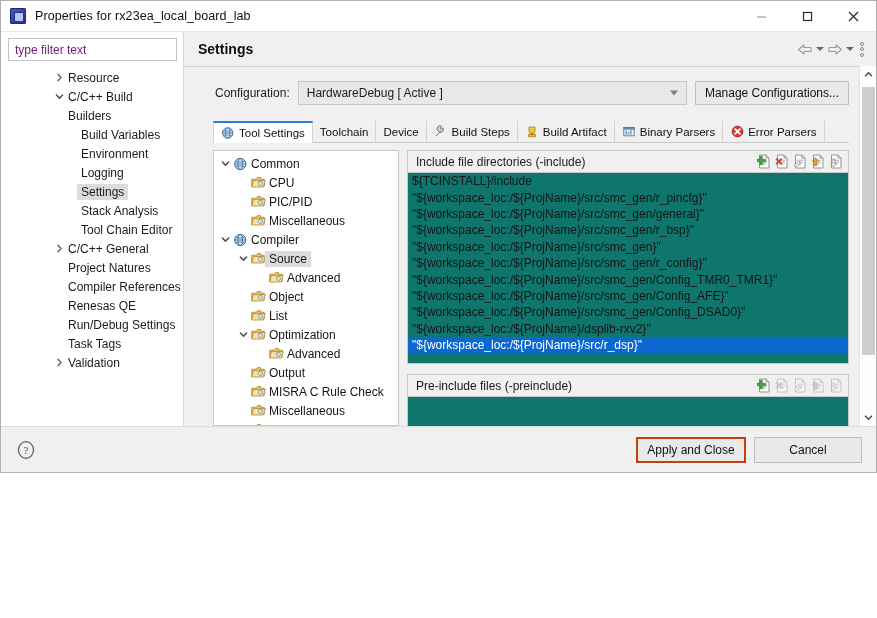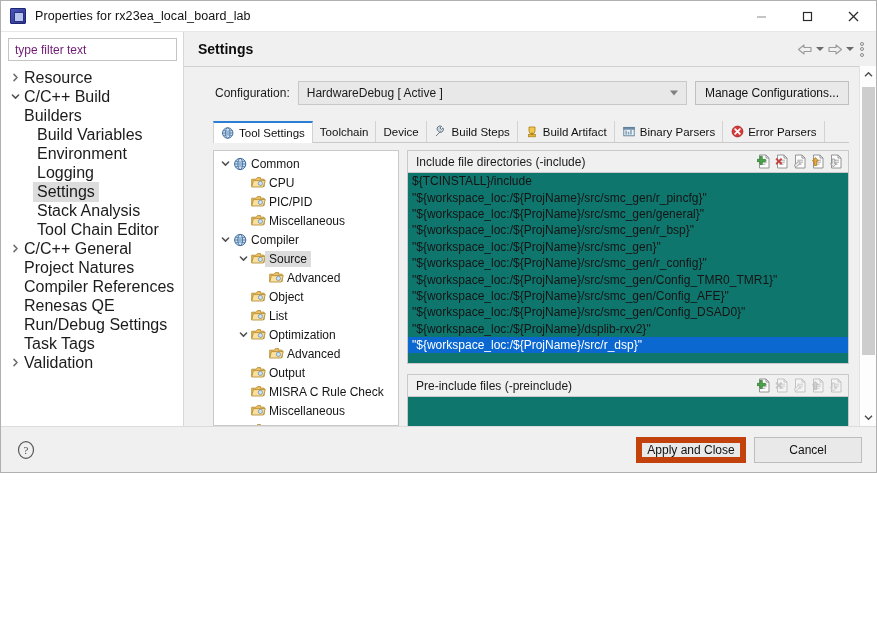--- a/index.html
+++ b/index.html
@@ -63,22 +63,23 @@
     height: 23px;
     border: 1px solid #c4c4c4;
     background: #fff;
     display: flex; align-items: center;
     padding: 0 6px;
     font-size: 12px; color: #701a75;
   }
   .nav-tree { flex:1 1 auto; overflow: hidden; padding-top: 1px; }
   .nav-item {
     height: 19px; display: flex; align-items: center;
-    font-size: 16px; color: #1b1b1b; white-space: nowrap;
+    font-size: 12px; color: #1b1b1b; white-space: nowrap;
     padding-left: 8px;
+    margin-left: 44px;
   }
   .nav-item .twisty {
     width: 13px; flex:0 0 13px; display:flex; align-items:center; justify-content:center;
     color:#6f6f6f;
   }
   .nav-item .nav-label { padding-left: 2px; }
   .nav-item.sel .nav-label {
     background: #dcdcdc;
     padding: 1px 4px 1px 4px;
     margin-left: -2px;
@@ -239,21 +240,21 @@
     display:flex; align-items:center;
     padding: 0 14px 0 14px;
   }
   .help-ico { width:22px;height:22px; display:flex;align-items:center;justify-content:center; }
   .footer-btns { margin-left:auto; display:flex; gap:8px; }
   .fbtn {
     width:108px; height:26px;
     display:flex;align-items:center;justify-content:center;
     font-size:12px; background:#e9e9e9; border:1px solid #bdbdbd; color:#111;
   }
-  .fbtn.primary { border:6px solid #c2410c; background:#e9e9e9; width:110px; }
+  .fbtn.primary { border:2px solid #c2410c; background:#e9e9e9; width:110px; }
 </style>
 </head>
 <body>
 
 <div class="window">
 
   <div class="titlebar">
     <div class="app-icon"></div>
     <div class="title-text">Properties for rx23ea_local_board_lab</div>
     <div class="win-controls">

